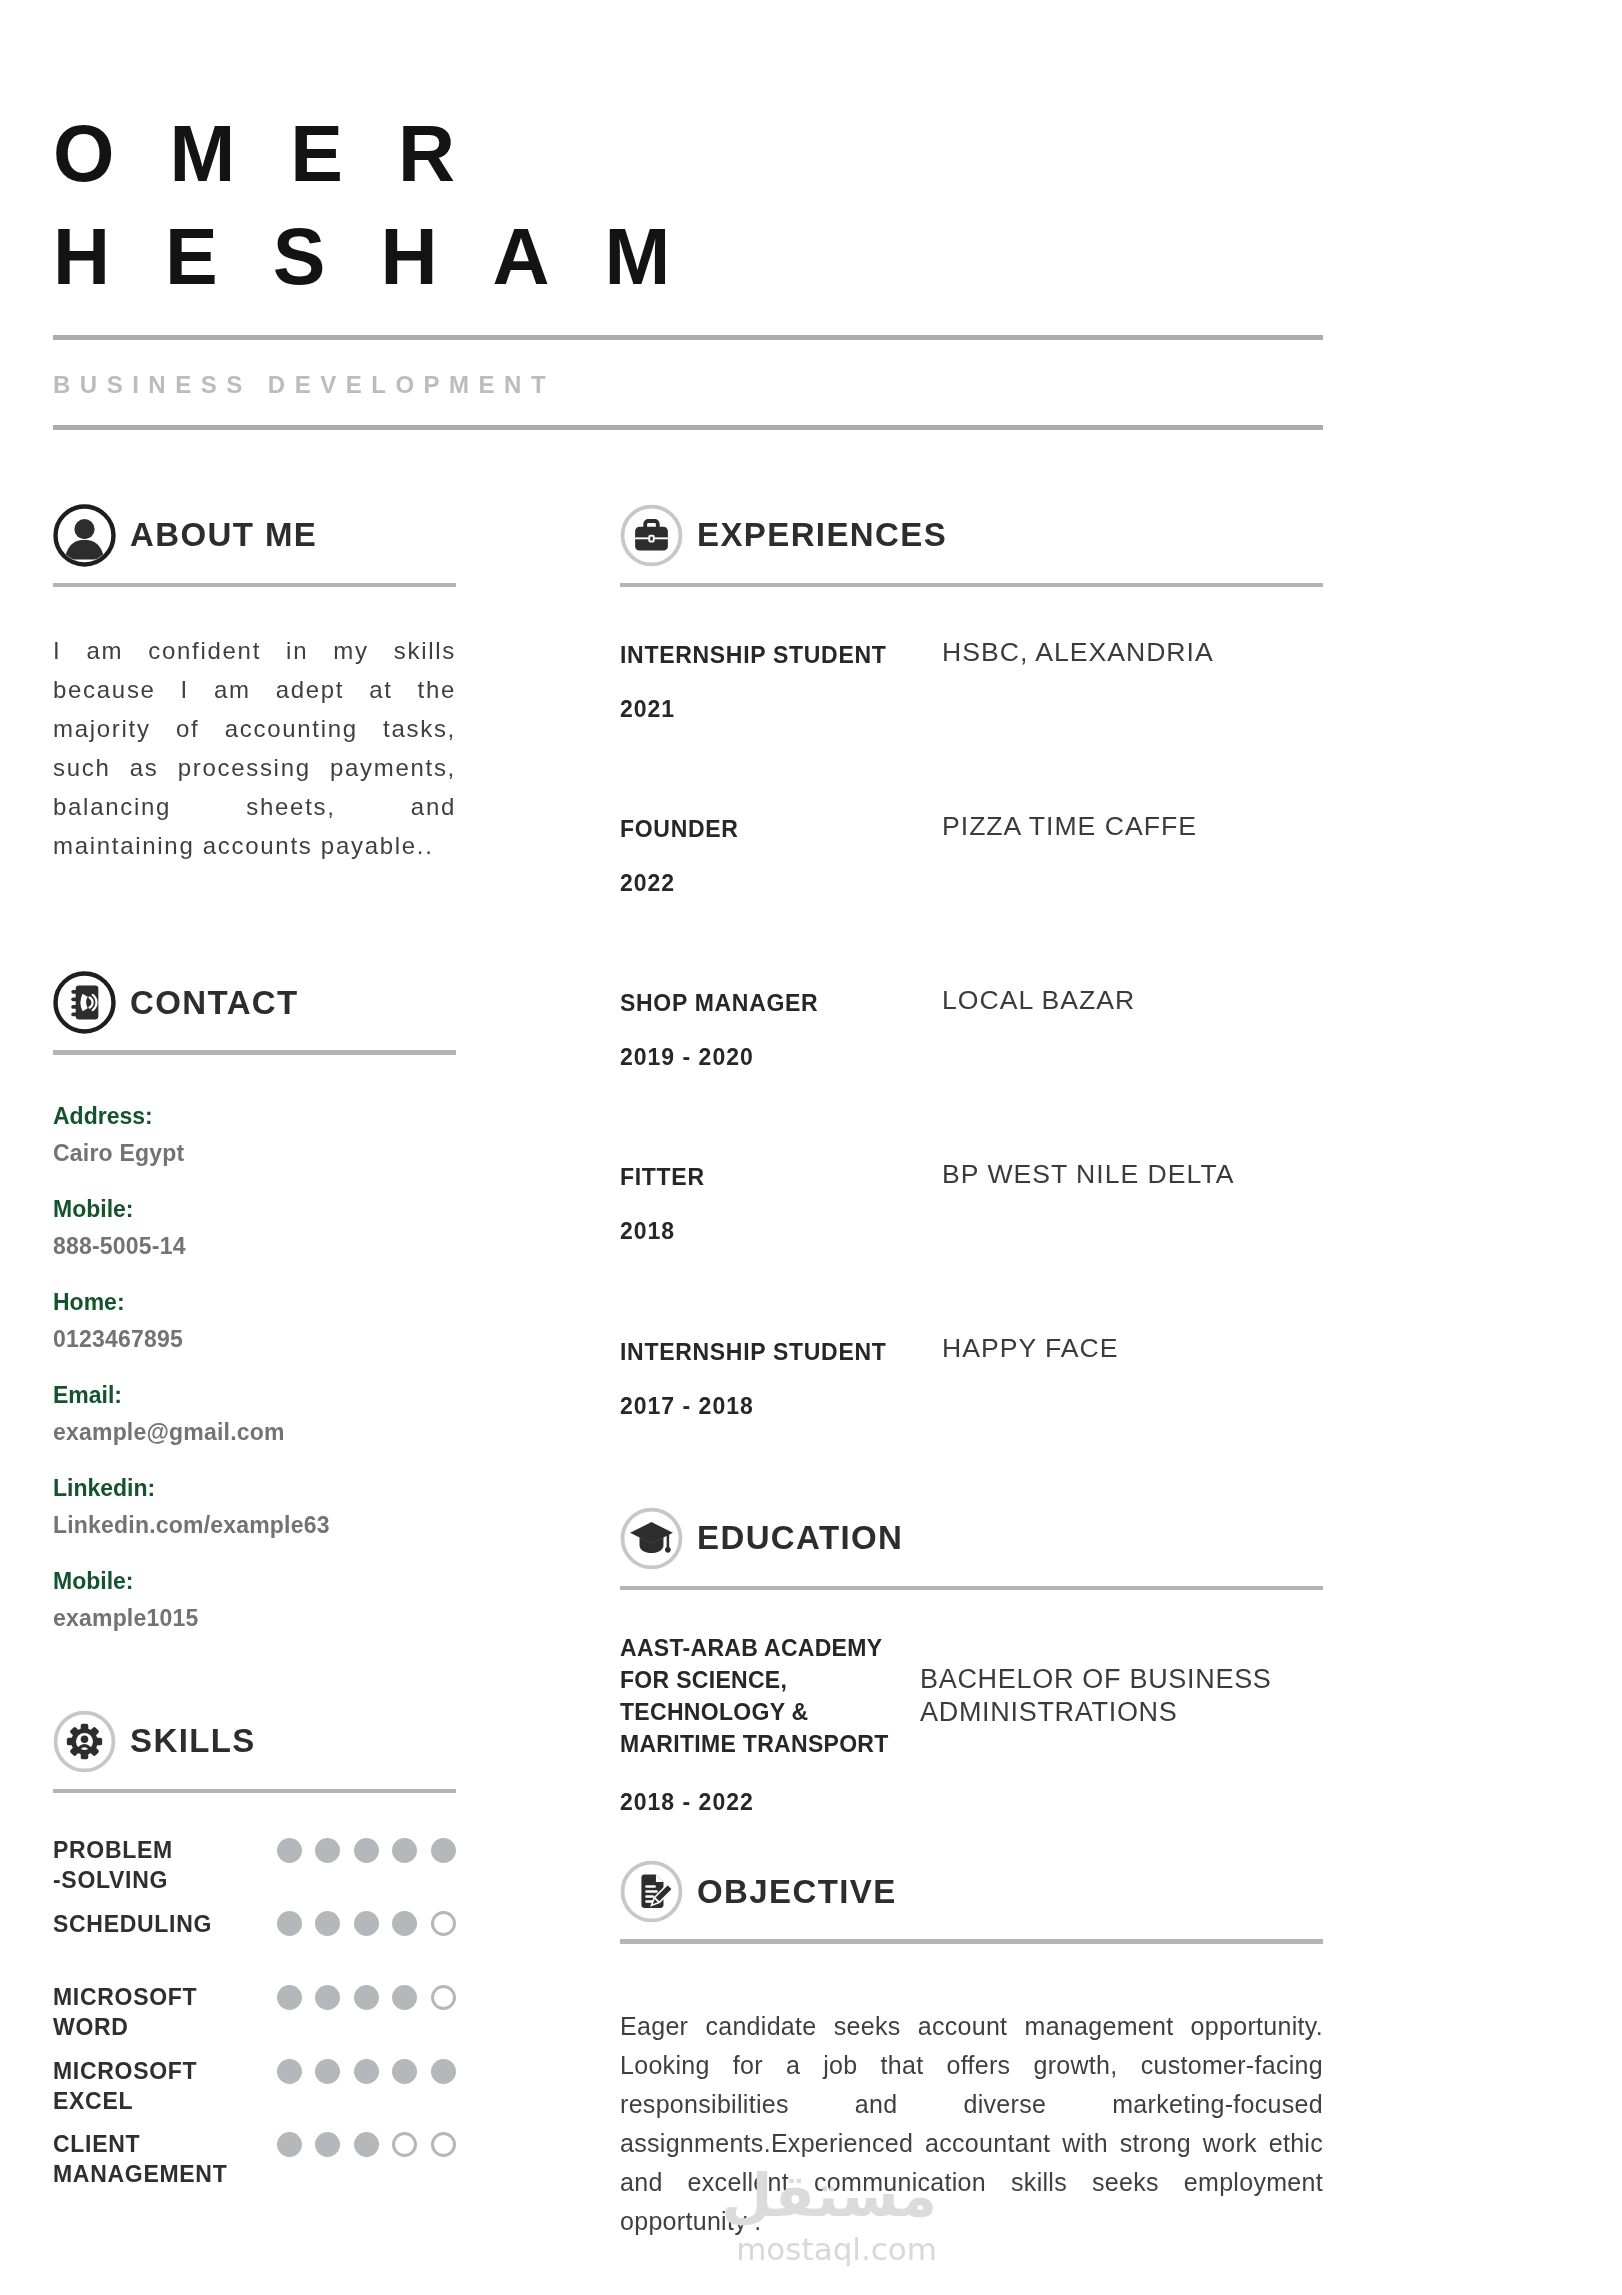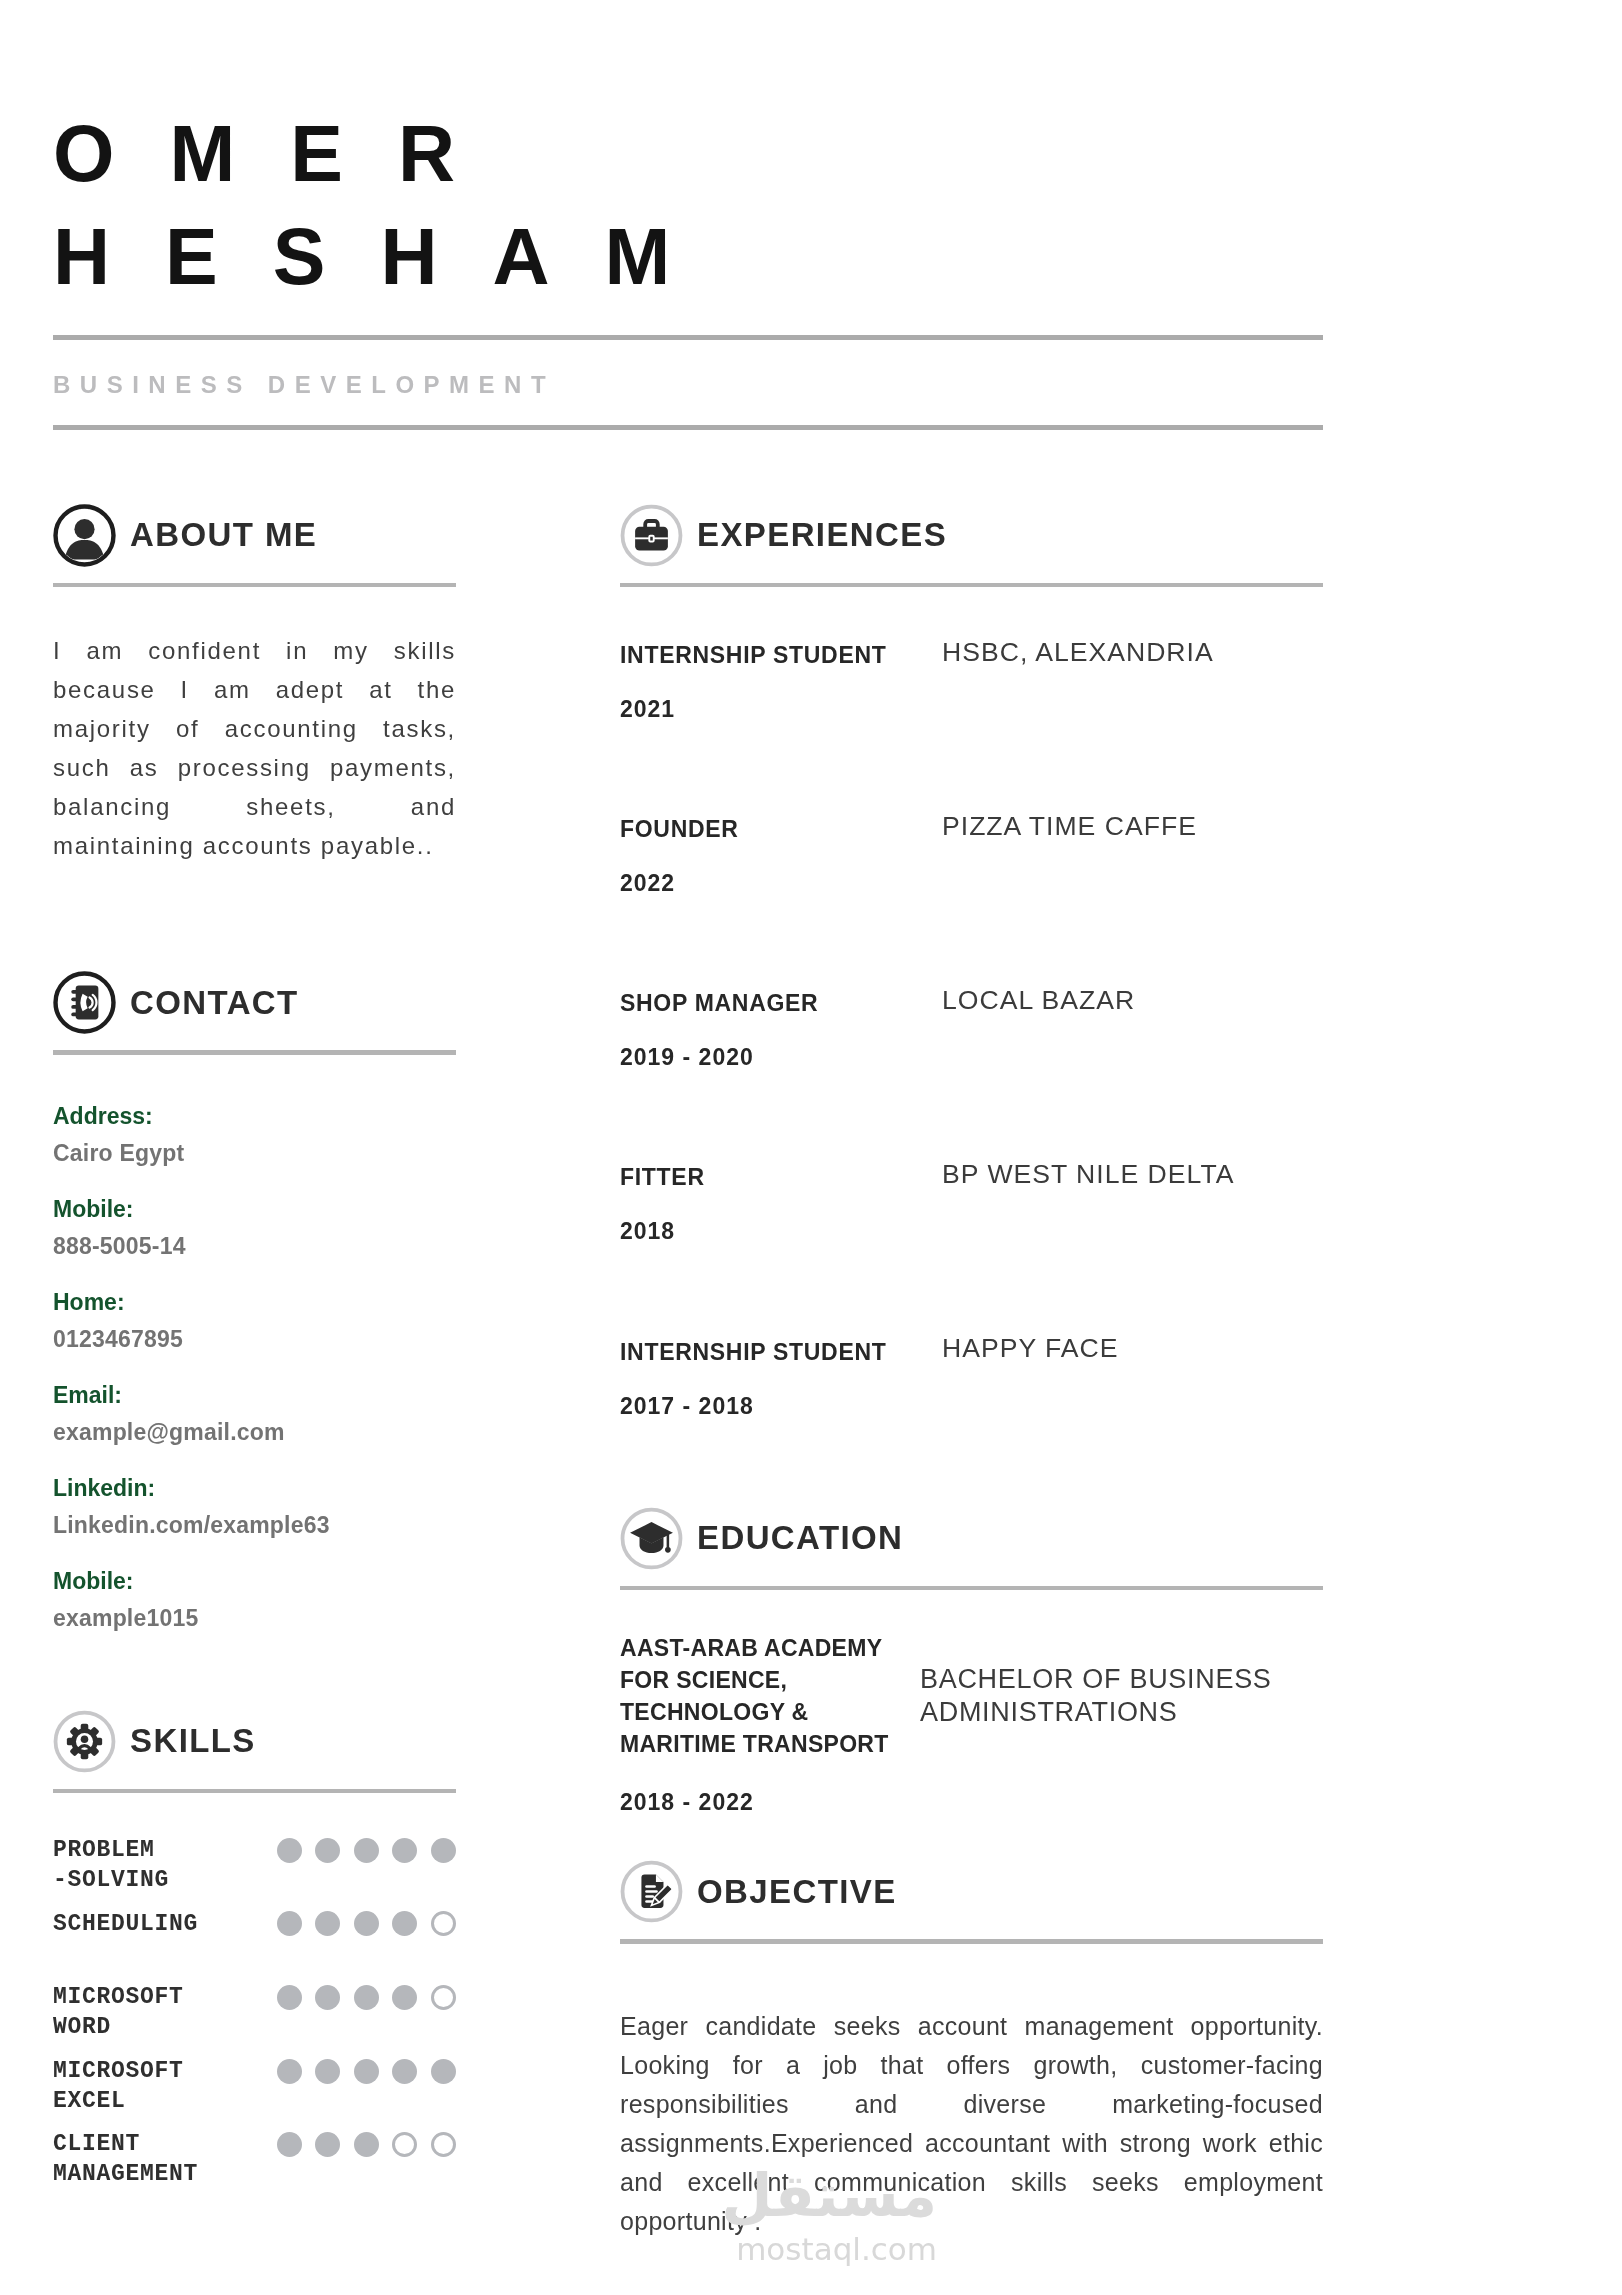--- a/index.html
+++ b/index.html
@@ -40,21 +40,21 @@
 
   
   .sec-contact{margin-top:106px;}
   .contact-list{margin-top:48px;}
   .contact-item{margin-bottom:30px;}
   .contact-label{font-size:23px;font-weight:700;color:#14532d;line-height:26px;}
   .contact-value{font-size:23px;font-weight:700;color:#737373;line-height:26px;margin-top:11px;letter-spacing:0.2px;}
 
   
   .sec-skills{margin-top:79px;}
-  .skills-list{margin-top:42px;font-family:Liberation Mono, monospace;}
+  .skills-list{margin-top:42px;}
   .skill-row{display:flex;justify-content:space-between;align-items:flex-start;min-height:60px;margin-bottom:13.6px;}
   .skill-name{font-size:23px;font-weight:700;line-height:30px;letter-spacing:0.7px;color:#2f2f2f;white-space:pre-line;}
   .dots{display:flex;gap:13.6px;padding-top:2.7px;}
   .dot{width:25px;height:25px;border-radius:50%;box-sizing:border-box;}
   .dot.filled{background:#b5b7bb;}
   .dot.empty{background:#ffffff;border:3.4px solid #b5b7bb;}
 
   
   .exp-list{margin-top:49px;}
   .exp-item{margin-bottom:87px;}

